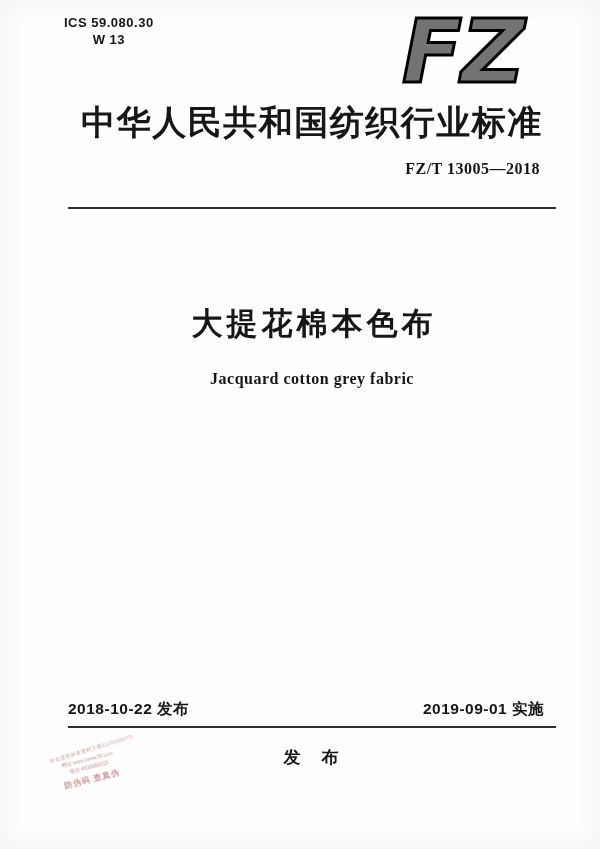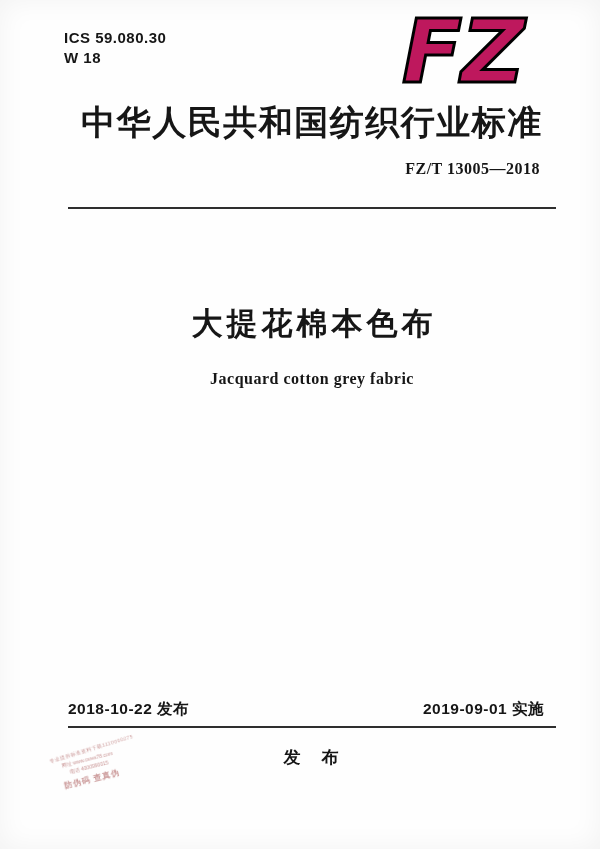--- a/index.html
+++ b/index.html
@@ -6,30 +6,30 @@
   .page{
     position:relative;
     width:600px;height:849px;
     background:#fefefe;
     box-shadow: inset 0 0 28px rgba(0,0,0,0.05);
     overflow:hidden;
     font-family:"Liberation Sans", sans-serif;
     color:#161616;
   }
   .ics{
-    position:absolute;left:64px;top:28px;
-    font-size:15px;font-weight:bold;line-height:1.3;letter-spacing:0.5px;
+    position:absolute;left:64px;top:15px;
+    font-size:13px;font-weight:bold;line-height:1.3;letter-spacing:0.5px;text-align:center;
   }
   .logo{
     position:absolute;right:76px;top:8px;
     font-family:"DejaVu Sans", sans-serif;
     font-style:italic;font-weight:bold;
     font-size:88px;line-height:1;letter-spacing:-1px;
     -webkit-text-stroke:3px #000;
-    color:#be185d;
+    color:#737373;
   }
   .org-title{
     position:absolute;left:0;top:100px;width:100%;
     margin:0;text-align:center;
     transform:translateX(12px);
     font-size:34px;font-weight:bold;letter-spacing:1.5px;
     white-space:nowrap;
   }
   .std-block{
     position:absolute;right:60px;top:160px;
@@ -84,21 +84,21 @@
   .stamp .l1,.stamp .l2{font-size:5.5px;white-space:nowrap;transform:scale(0.92);}
   .stamp .l3{font-size:8px;font-weight:bold;letter-spacing:1px;margin-top:2px;white-space:nowrap;}
 </style>
 </head>
 <body>
 
 <div class="page">
 
   <div class="ics">
     <div>ICS 59.080.30</div>
-    <div>W 18</div>
+    <div>W 13</div>
   </div>
 
   <div class="logo">FZ</div>
 
   <h1 class="org-title">中华人民共和国纺织行业标准</h1>
 
   <div class="std-block">
     <div class="std-num">FZ/T 13005—2018</div>
   </div>
 

